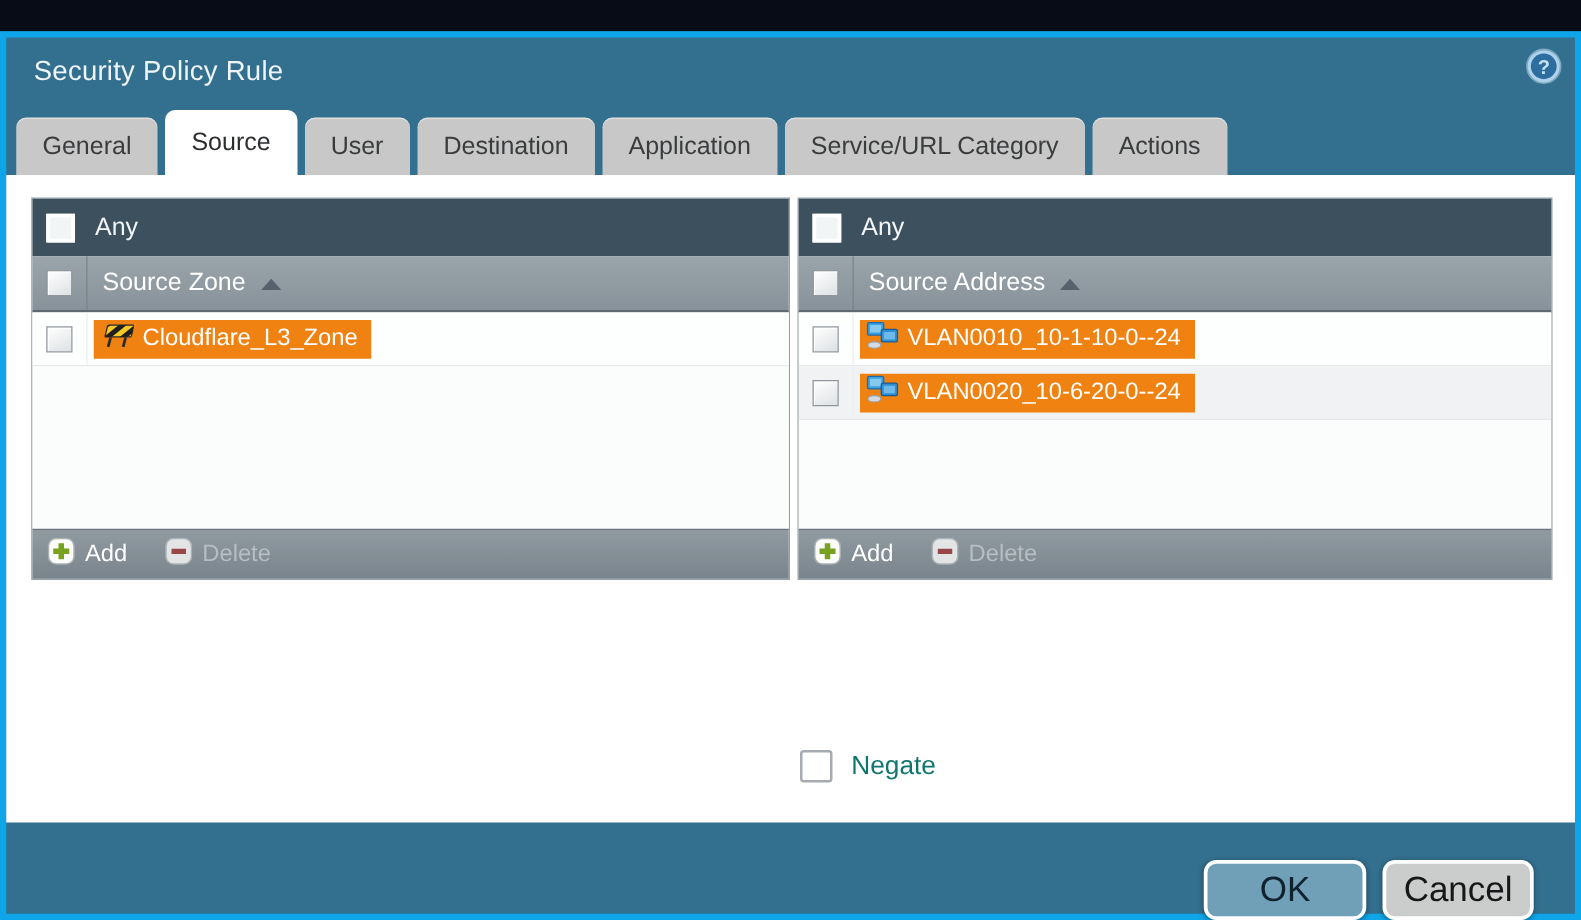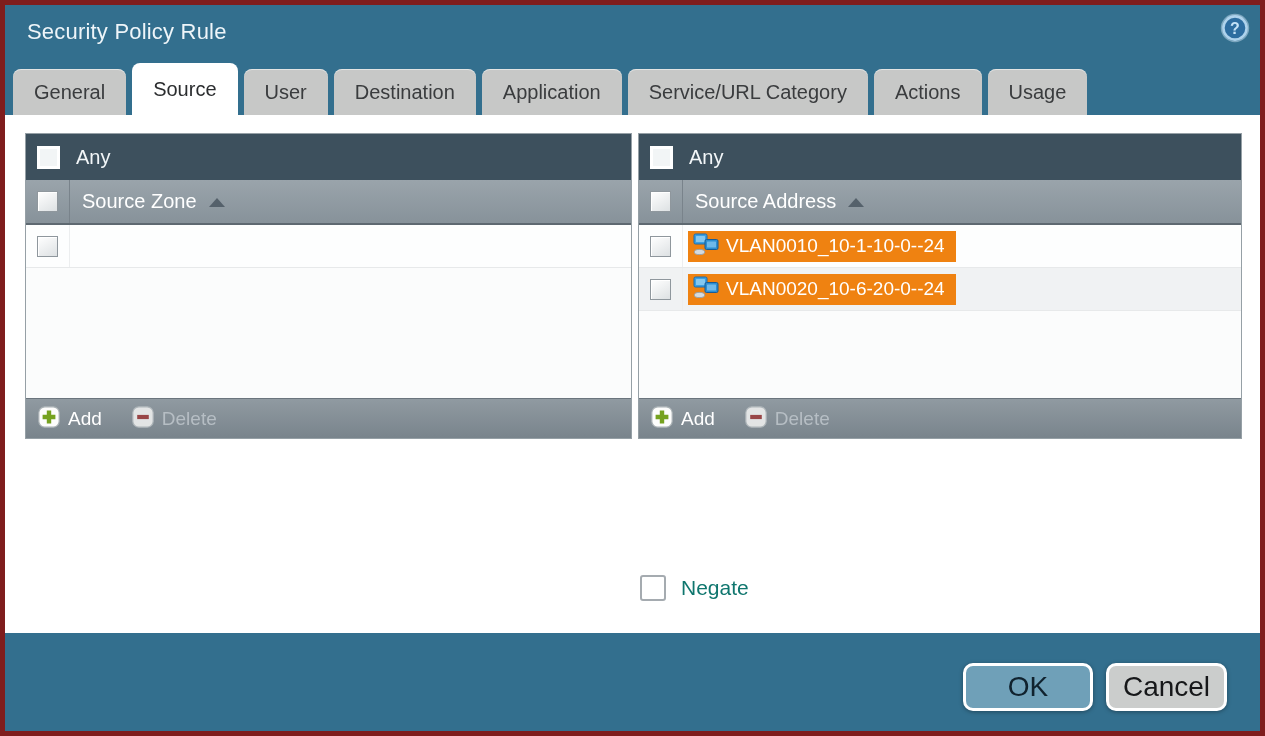--- a/index.html
+++ b/index.html
@@ -1,18 +1,18 @@
 <!DOCTYPE html>
 <html><head>
 <meta charset="utf-8">
 <style>
   * { margin:0; padding:0; box-sizing:border-box; }
   html,body { width:1265px; height:736px; font-family:"Liberation Sans", sans-serif; }
   .screen { position:relative; width:1265px; height:736px; background:#080c16; overflow:hidden; }
-  .dialog { position:absolute; inset:0; border:5px solid #7f1d1d; background:#336f8e; }
+  .dialog { position:absolute; inset:0; border:5px solid #0ea5e9; background:#336f8e;margin-top:25px; }
 
   
   .titlebar { position:relative; height:58px; }
   .title { position:absolute; left:22px; top:14px; color:#eef5f9; font-size:22px; letter-spacing:0.2px; }
   .help-btn { position:absolute; right:10px; top:8px; width:30px; height:30px; cursor:pointer; }
 
   
   .tabbar { position:relative; height:52px; display:flex; align-items:flex-end; padding-left:8px; gap:6px; }
   .tab { height:46px; background:#c7c8c7; border-radius:8px 8px 0 0; color:#3a3c3e; font-size:20px;
          display:flex; align-items:center; padding:0 21px; cursor:pointer; box-shadow:inset 0 1px 0 rgba(255,255,255,.5); }
@@ -96,21 +96,20 @@
     </div>
 
     <div class="tabbar">
       <div class="tab">General</div>
       <div class="tab active">Source</div>
       <div class="tab">User</div>
       <div class="tab">Destination</div>
       <div class="tab">Application</div>
       <div class="tab">Service/URL Category</div>
       <div class="tab">Actions</div>
-      <div class="tab">Usage</div>
     </div>
 
     <div class="content">
 
       <div class="panel panel-left">
         <div class="any-bar">
           <span class="any-check"></span>
           <span class="any-label">Any</span>
         </div>
         <div class="col-header">
@@ -118,20 +117,32 @@
               <span class="grid-check"></span>
             </span>
           <span class="col-title">Source Zone</span>
           <span class="sort-arrow"></span>
         </div>
         <div class="grid-body">
           <div class="grid-row">
             <span class="check-cell">
                 <span class="grid-check"></span>
               </span>
+            <span class="chip">
+              <span class="icon-box">
+                <svg width="27" height="22" viewBox="0 0 27 22">
+                  <g transform="skewX(-14) translate(6,0)">
+                    <rect x="1" y="3" width="21" height="9.5" rx="1" fill="url(#zstripe)" stroke="#262626" stroke-width="1"></rect>
+                  </g>
+                  <path d="M8.5 13 L6.5 20.5" stroke="#2b2b2b" stroke-width="2.2"></path>
+                  <path d="M20.5 13 L18.5 20.5" stroke="#2b2b2b" stroke-width="2.2"></path>
+                </svg>
+              </span>
+              <span>Cloudflare_L3_Zone</span>
+            </span>
           </div>
         </div>
         <div class="panel-footer">
           <span class="ftr-btn">
             <span class="icon-box">
               <svg width="22" height="22" viewBox="0 0 22 22">
                 <rect x="0.8" y="0.8" width="20.4" height="20.4" rx="6" fill="#fdfdfc" stroke="#a8b0b4" stroke-width="1.2"></rect>
                 <path d="M11 4.6 V17.4 M4.6 11 H17.4" stroke="#76a21f" stroke-width="4.4"></path>
               </svg>
             </span>

